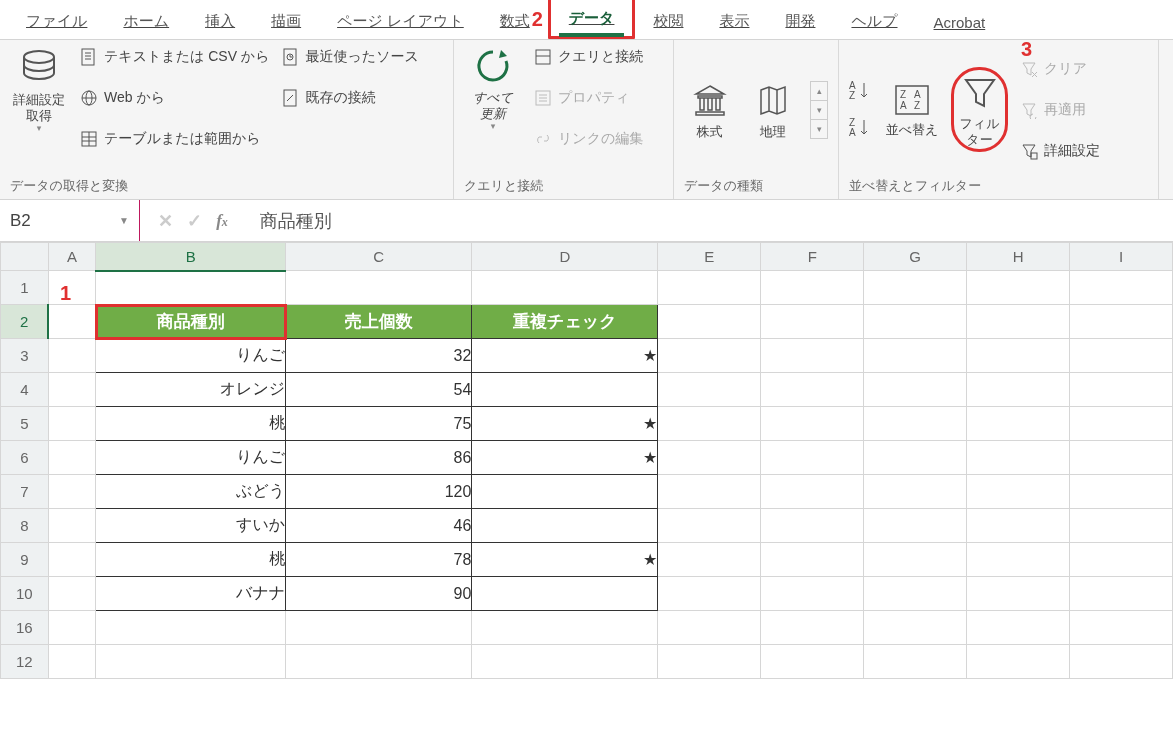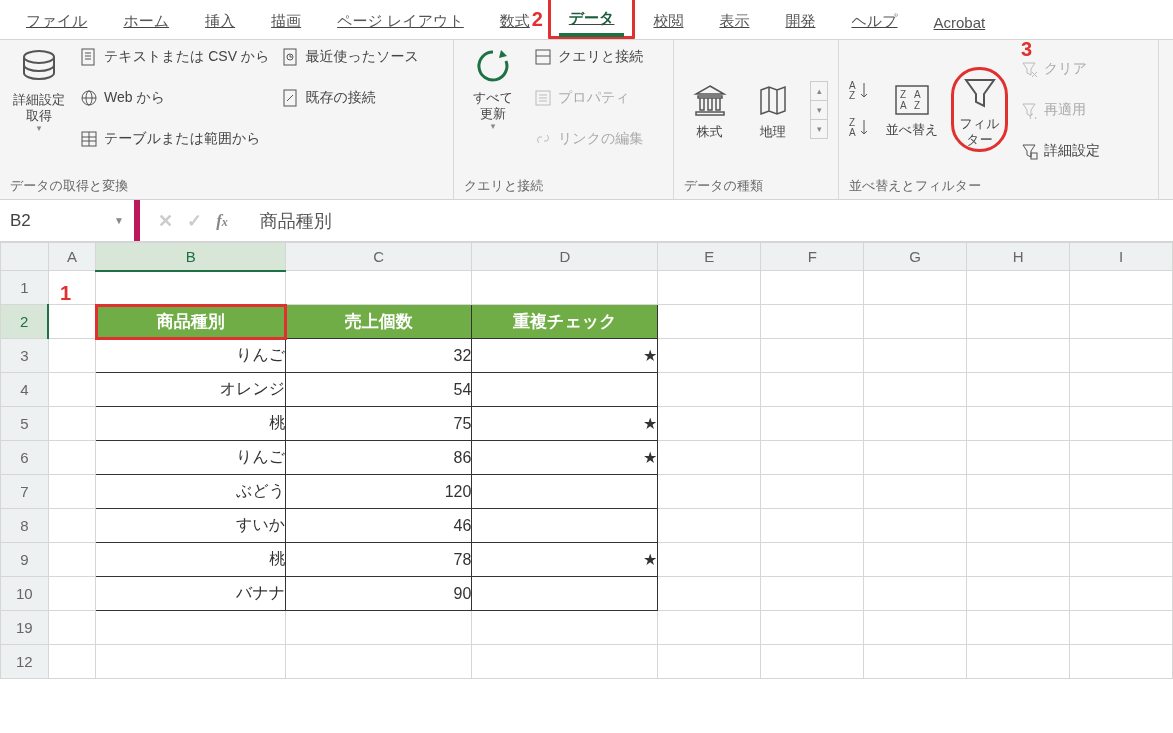--- a/index.html
+++ b/index.html
@@ -15,21 +15,21 @@
   .group-label{font-size:13px;color:#666;margin-top:auto;padding-top:4px;}
   .group-body{display:flex;align-items:flex-start;gap:12px;flex:1;}
   .big-btn{display:flex;flex-direction:column;align-items:center;justify-content:flex-end;width:58px;cursor:pointer;font-size:13px;color:#444;text-align:center;line-height:1.2;}
   .big-btn svg{margin-bottom:4px;}
   .stack{display:flex;flex-direction:column;gap:19px;font-size:14px;color:#444;}
   .stack .item{display:flex;align-items:center;gap:6px;white-space:nowrap;cursor:pointer;padding:2px 0;}
   .stack .item.disabled{color:#aaa;cursor:default;}
   .mini-icon{display:inline-block;width:18px;height:18px;}
   
   .fx-row{display:flex;align-items:center;height:42px;border-bottom:1px solid #d4d4d4;}
-  .namebox{width:140px;border-right:6px solid #be185d;padding:0 10px;font-size:17px;color:#444;display:flex;align-items:center;justify-content:space-between;height:100%;}
+  .namebox{width:140px;border-right:1px solid #be185d;padding:0 10px;font-size:17px;color:#444;display:flex;align-items:center;justify-content:space-between;height:100%;}
   .namebox .dd{color:#888;font-size:10px;}
   .fx-ctrls{display:flex;align-items:center;gap:14px;padding:0 18px;color:#bbb;font-size:18px;font-weight:bold;}
   .fx-ctrls .fx{font-style:italic;font-family:serif;color:#888;font-size:17px;}
   .fx-input{flex:1;padding:0 14px;font-size:18px;color:#555;}
   
   .sheet{position:relative;}
   table.grid{border-collapse:collapse;table-layout:fixed;}
   table.grid th,table.grid td{border:1px solid #d6d6d6;font-size:16px;font-weight:normal;color:#333;height:34px;padding:0;}
   table.grid thead th{background:#eef1f2;color:#666;text-align:center;height:28px;font-size:15px;}
   table.grid .rowhdr{background:#eef1f2;text-align:center;color:#666;width:48px;font-size:15px;}
@@ -134,21 +134,21 @@
     <div class="group-label">データの取得と変換</div>
   </div>
 
   <div class="group" style="width:220px;">
     <div class="group-body">
       <div class="big-btn">
         <svg width="40" height="40" viewBox="0 0 40 40">
             <path d="M20 6a14 14 0 1 0 13 9" fill="none" stroke="#1e7145" stroke-width="3"></path>
             <path d="M28 4l6 6-8 2z" fill="#1e7145"></path>
           </svg>
-        <span style="white-space:pre-line;">すべて
+        <span style="white-space:pre-line;font-style:italic;">すべて
 更新</span>
         <span style="font-size:9px;color:#888;">▾</span>
       </div>
       <div class="stack">
         <div class="item">
           <span class="mini-icon"><svg width="18" height="18">
                 <rect x="2" y="2" width="14" height="14" fill="none" stroke="#555"></rect>
                 <line x1="2" y1="8" x2="16" y2="8" stroke="#555"></line>
               </svg></span>
           <span>クエリと接続</span>
@@ -417,21 +417,21 @@
           <td class="cell tb">バナナ</td>
           <td class="cell tb">90</td>
           <td class="cell tb"></td>
           <td class="cell"></td>
           <td class="cell"></td>
           <td class="cell"></td>
           <td class="cell"></td>
           <td class="cell"></td>
         </tr>
         <tr>
-          <td class="rowhdr">19</td>
+          <td class="rowhdr">16</td>
           <td class="cell"></td>
           <td class="cell"></td>
           <td class="cell"></td>
           <td class="cell"></td>
           <td class="cell"></td>
           <td class="cell"></td>
           <td class="cell"></td>
           <td class="cell"></td>
           <td class="cell"></td>
         </tr>

